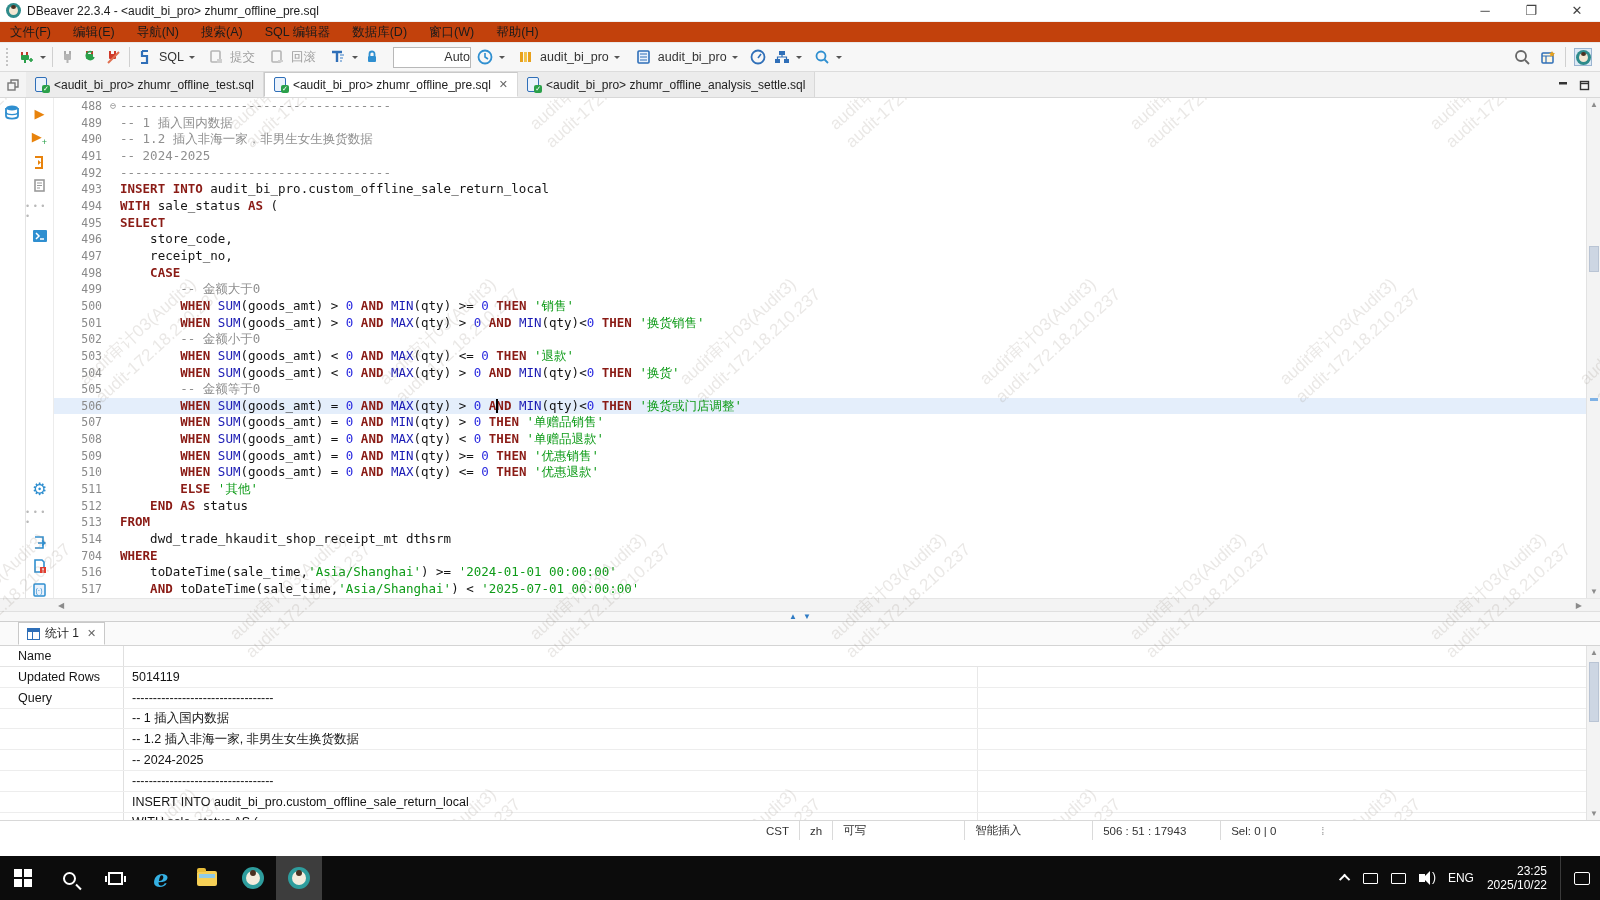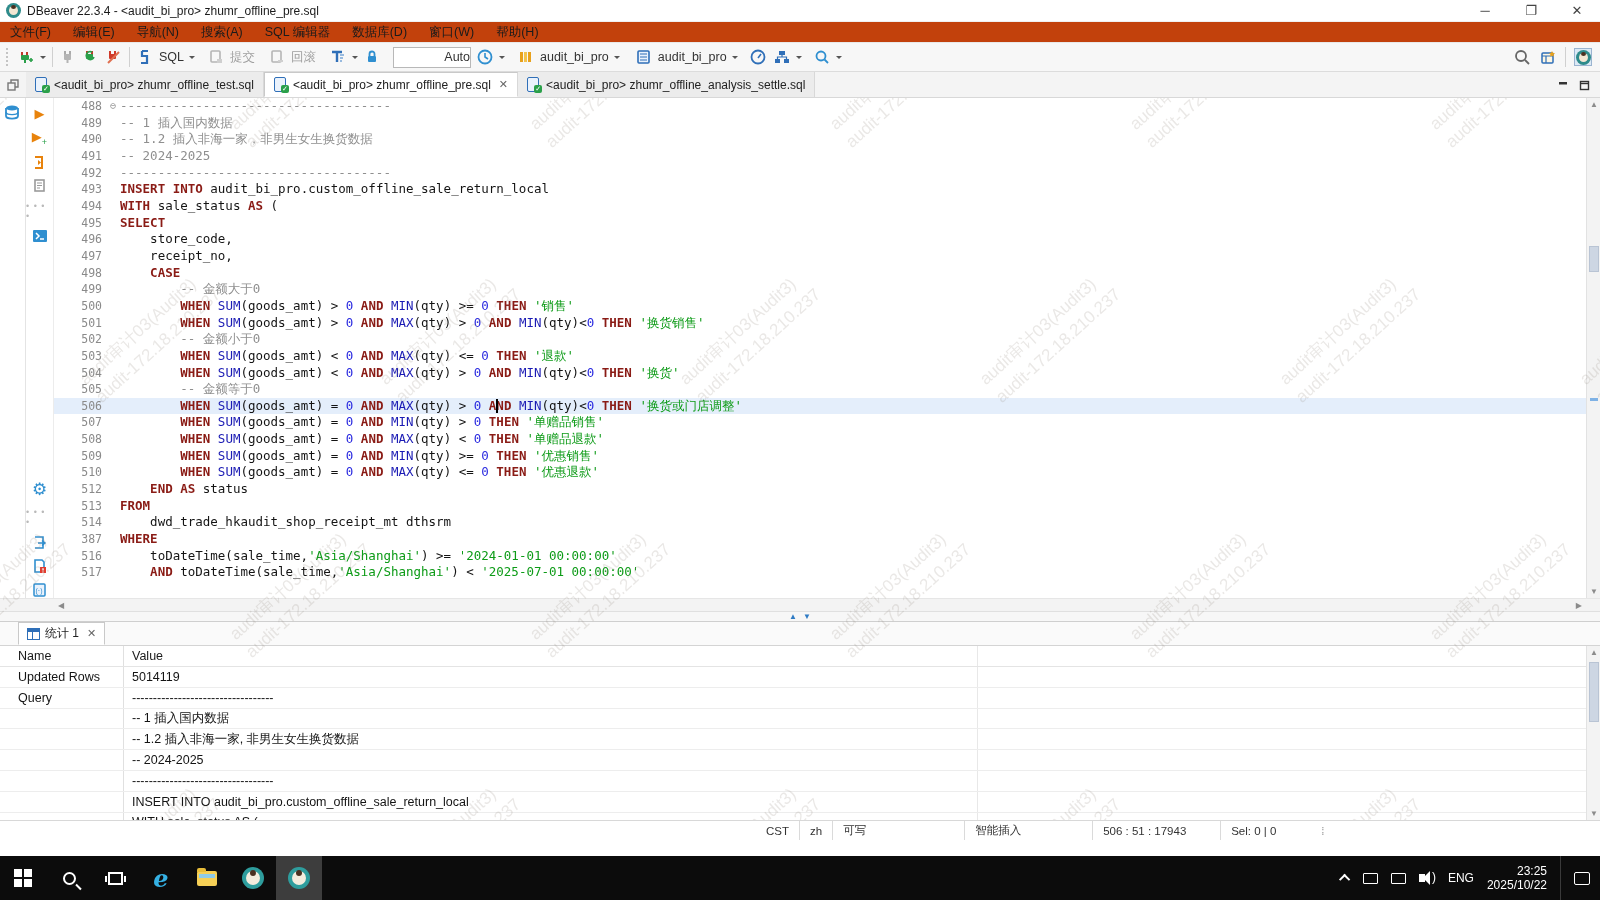--- a/index.html
+++ b/index.html
@@ -417,24 +417,25 @@
         <div class="codeline"><span class="num">501</span><span class="fold"></span><span class="ctext"><span class="sp-p">        </span><span class="sp-k">WHEN</span><span class="sp-p"> </span><span class="sp-f">SUM</span><span class="sp-p">(goods_amt) &gt; </span><span class="sp-n">0</span><span class="sp-p"> </span><span class="sp-k">AND</span><span class="sp-p"> </span><span class="sp-f">MAX</span><span class="sp-p">(qty) &gt; </span><span class="sp-n">0</span><span class="sp-p"> </span><span class="sp-k">AND</span><span class="sp-p"> </span><span class="sp-f">MIN</span><span class="sp-p">(qty)&lt;</span><span class="sp-n">0</span><span class="sp-p"> </span><span class="sp-k">THEN</span><span class="sp-p"> </span><span class="sp-s">'换货销售'</span></span></div>
         <div class="codeline"><span class="num">502</span><span class="fold"></span><span class="ctext"><span class="sp-p">        </span><span class="sp-c">-- 金额小于0</span></span></div>
         <div class="codeline"><span class="num">503</span><span class="fold"></span><span class="ctext"><span class="sp-p">        </span><span class="sp-k">WHEN</span><span class="sp-p"> </span><span class="sp-f">SUM</span><span class="sp-p">(goods_amt) &lt; </span><span class="sp-n">0</span><span class="sp-p"> </span><span class="sp-k">AND</span><span class="sp-p"> </span><span class="sp-f">MAX</span><span class="sp-p">(qty) &lt;= </span><span class="sp-n">0</span><span class="sp-p"> </span><span class="sp-k">THEN</span><span class="sp-p"> </span><span class="sp-s">'退款'</span></span></div>
         <div class="codeline"><span class="num">504</span><span class="fold"></span><span class="ctext"><span class="sp-p">        </span><span class="sp-k">WHEN</span><span class="sp-p"> </span><span class="sp-f">SUM</span><span class="sp-p">(goods_amt) &lt; </span><span class="sp-n">0</span><span class="sp-p"> </span><span class="sp-k">AND</span><span class="sp-p"> </span><span class="sp-f">MAX</span><span class="sp-p">(qty) &gt; </span><span class="sp-n">0</span><span class="sp-p"> </span><span class="sp-k">AND</span><span class="sp-p"> </span><span class="sp-f">MIN</span><span class="sp-p">(qty)&lt;</span><span class="sp-n">0</span><span class="sp-p"> </span><span class="sp-k">THEN</span><span class="sp-p"> </span><span class="sp-s">'换货'</span></span></div>
         <div class="codeline"><span class="num">505</span><span class="fold"></span><span class="ctext"><span class="sp-p">        </span><span class="sp-c">-- 金额等于0</span></span></div>
         <div class="codeline hl"><span class="num">506</span><span class="fold"></span><span class="ctext"><span class="sp-p">        </span><span class="sp-k">WHEN</span><span class="sp-p"> </span><span class="sp-f">SUM</span><span class="sp-p">(goods_amt) = </span><span class="sp-n">0</span><span class="sp-p"> </span><span class="sp-k">AND</span><span class="sp-p"> </span><span class="sp-f">MAX</span><span class="sp-p">(qty) &gt; </span><span class="sp-n">0</span><span class="sp-p"> </span><span class="sp-k">AND</span><span class="sp-p"> </span><span class="sp-f">MIN</span><span class="sp-p">(qty)&lt;</span><span class="sp-n">0</span><span class="sp-p"> </span><span class="sp-k">THEN</span><span class="sp-p"> </span><span class="sp-s">'换货或门店调整'</span><span class="cursor-caret" style="left: 50ch;"></span></span></div>
         <div class="codeline"><span class="num">507</span><span class="fold"></span><span class="ctext"><span class="sp-p">        </span><span class="sp-k">WHEN</span><span class="sp-p"> </span><span class="sp-f">SUM</span><span class="sp-p">(goods_amt) = </span><span class="sp-n">0</span><span class="sp-p"> </span><span class="sp-k">AND</span><span class="sp-p"> </span><span class="sp-f">MIN</span><span class="sp-p">(qty) &gt; </span><span class="sp-n">0</span><span class="sp-p"> </span><span class="sp-k">THEN</span><span class="sp-p"> </span><span class="sp-s">'单赠品销售'</span></span></div>
         <div class="codeline"><span class="num">508</span><span class="fold"></span><span class="ctext"><span class="sp-p">        </span><span class="sp-k">WHEN</span><span class="sp-p"> </span><span class="sp-f">SUM</span><span class="sp-p">(goods_amt) = </span><span class="sp-n">0</span><span class="sp-p"> </span><span class="sp-k">AND</span><span class="sp-p"> </span><span class="sp-f">MAX</span><span class="sp-p">(qty) &lt; </span><span class="sp-n">0</span><span class="sp-p"> </span><span class="sp-k">THEN</span><span class="sp-p"> </span><span class="sp-s">'单赠品退款'</span></span></div>
         <div class="codeline"><span class="num">509</span><span class="fold"></span><span class="ctext"><span class="sp-p">        </span><span class="sp-k">WHEN</span><span class="sp-p"> </span><span class="sp-f">SUM</span><span class="sp-p">(goods_amt) = </span><span class="sp-n">0</span><span class="sp-p"> </span><span class="sp-k">AND</span><span class="sp-p"> </span><span class="sp-f">MIN</span><span class="sp-p">(qty) &gt;= </span><span class="sp-n">0</span><span class="sp-p"> </span><span class="sp-k">THEN</span><span class="sp-p"> </span><span class="sp-s">'优惠销售'</span></span></div>
         <div class="codeline"><span class="num">510</span><span class="fold"></span><span class="ctext"><span class="sp-p">        </span><span class="sp-k">WHEN</span><span class="sp-p"> </span><span class="sp-f">SUM</span><span class="sp-p">(goods_amt) = </span><span class="sp-n">0</span><span class="sp-p"> </span><span class="sp-k">AND</span><span class="sp-p"> </span><span class="sp-f">MAX</span><span class="sp-p">(qty) &lt;= </span><span class="sp-n">0</span><span class="sp-p"> </span><span class="sp-k">THEN</span><span class="sp-p"> </span><span class="sp-s">'优惠退款'</span></span></div>
+        <div class="codeline"><span class="num">511</span><span class="fold"></span><span class="ctext"><span class="sp-p">        </span><span class="sp-k">ELSE</span><span class="sp-p"> </span><span class="sp-s">'其他'</span></span></div>
         <div class="codeline"><span class="num">512</span><span class="fold"></span><span class="ctext"><span class="sp-p">    </span><span class="sp-k">END</span><span class="sp-p"> </span><span class="sp-k">AS</span><span class="sp-p"> status</span></span></div>
         <div class="codeline"><span class="num">513</span><span class="fold"></span><span class="ctext"><span class="sp-k">FROM</span></span></div>
         <div class="codeline"><span class="num">514</span><span class="fold"></span><span class="ctext"><span class="sp-p">    dwd_trade_hkaudit_shop_receipt_mt dthsrm</span></span></div>
-        <div class="codeline"><span class="num">387</span><span class="fold"></span><span class="ctext"><span class="sp-k">WHERE</span></span></div>
+        <div class="codeline"><span class="num">704</span><span class="fold"></span><span class="ctext"><span class="sp-k">WHERE</span></span></div>
         <div class="codeline"><span class="num">516</span><span class="fold"></span><span class="ctext"><span class="sp-p">    toDateTime(sale_time,</span><span class="sp-s">'Asia/Shanghai'</span><span class="sp-p">) &gt;= </span><span class="sp-s">'2024-01-01 00:00:00'</span></span></div>
         <div class="codeline"><span class="num">517</span><span class="fold"></span><span class="ctext"><span class="sp-p">    </span><span class="sp-k">AND</span><span class="sp-p"> toDateTime(sale_time,</span><span class="sp-s">'Asia/Shanghai'</span><span class="sp-p">) &lt; </span><span class="sp-s">'2025-07-01 00:00:00'</span></span></div>
       </div>
     <div class="vscroll">
       <span class="sbarrow" style="top:2px">▲</span>
       <div class="vthumb" style="top:148px; height:26px"></div>
       <span class="ovmark" style="top:300px"></span>
       <span class="sbarrow" style="bottom:2px">▼</span>
     </div>
   </div>
@@ -452,21 +453,20 @@
   <div class="paneltabs">
     <div class="ptab">
       <span class="grid-ic"></span>
       <span>统计 1</span>
       <span class="tab-close">✕</span>
     </div>
   </div>
   <div class="stats">
     <div class="thead">
       <div class="cname">Name</div>
-      <div class="cval">Value</div>
     </div>
     <div id="statrows">
         <div class="trow">
           <div class="cname">Updated Rows</div>
           <div class="cval">5014119</div>
         </div>
         <div class="trow">
           <div class="cname">Query</div>
           <div class="cval">----------------------------------</div>
         </div>

